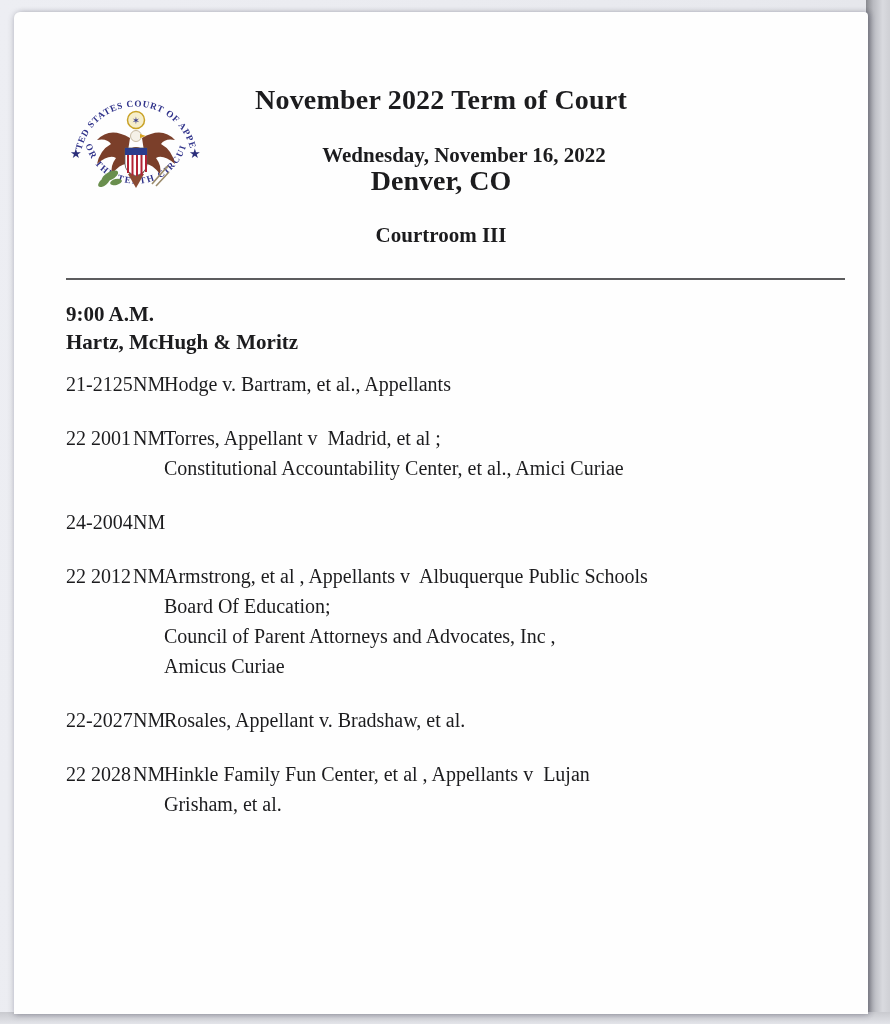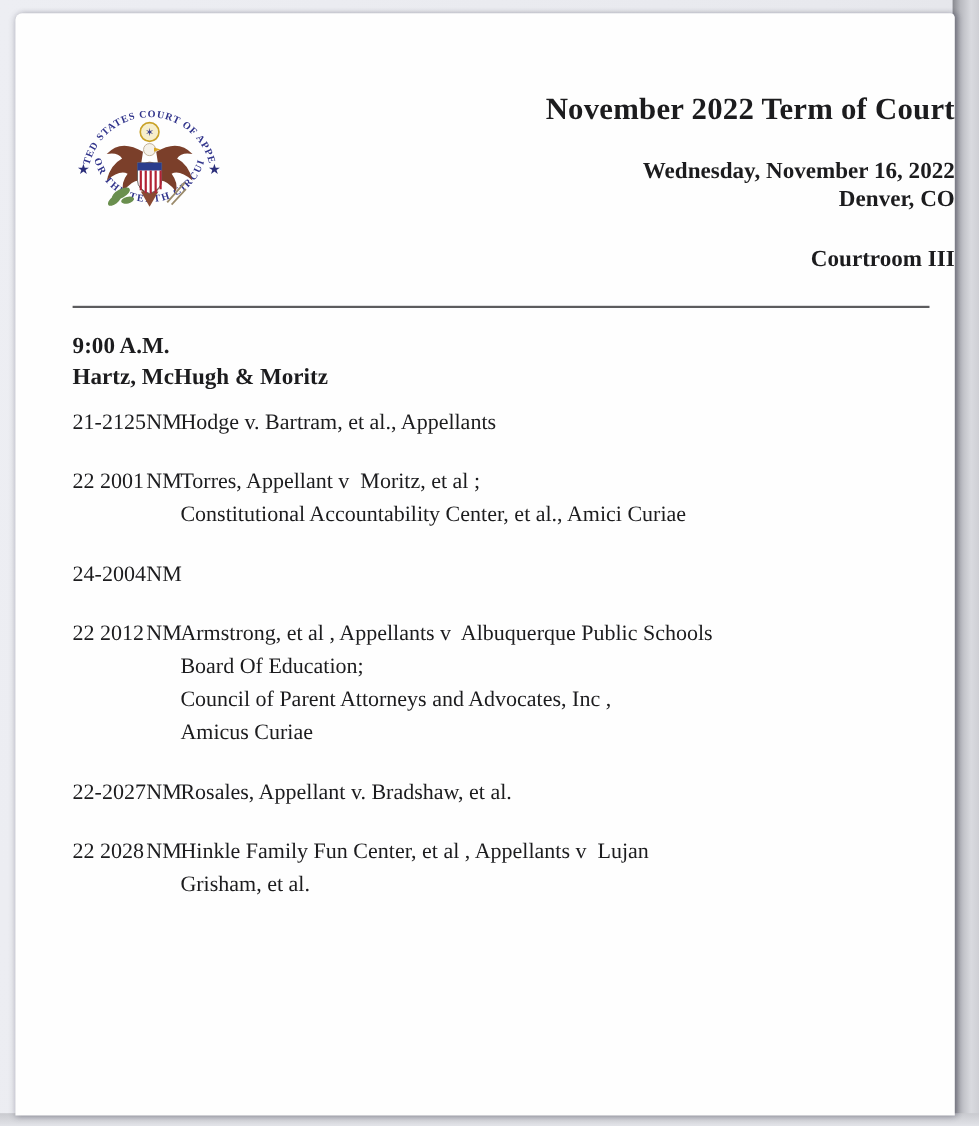--- a/index.html
+++ b/index.html
@@ -22,24 +22,24 @@
   }
   .page {
     position: absolute; left: 14px; top: 12px; width: 854px; height: 1002px;
     background: #fefefe;
     border-radius: 6px 4px 0 0;
     box-shadow: 0 1px 6px rgba(50,50,70,.30), 3px 0 5px rgba(50,50,70,.18);
   }
   .seal-wrap {
     position: absolute; left: 50px; top: 64px; width: 144px; height: 144px;
   }
-  .header-text { text-align: right; padding-top: 72px; }
+  .header-text { text-align: center; padding-top: 72px; }
   .doc-title   { font-size: 28px; font-weight: bold; line-height: 32px; letter-spacing: .2px; }
   .doc-date    { font-size: 21px; font-weight: bold; line-height: 25px; margin-top: 27px; padding-left: 46px; }
-  .doc-city    { font-size: 21px; font-weight: bold; line-height: 25px; }
+  .doc-city    { font-size: 28px; font-weight: bold; line-height: 25px; }
   .doc-courtroom { font-size: 21px; font-weight: bold; line-height: 25px; margin-top: 30px; }
   .rule {
     height: 0; border: none; border-top: 2px solid #5c5c5e;
     margin: 30px 23px 0 52px;
   }
   .session { margin: 20px 24px 0 52px; }
   .session-time, .session-panel { font-size: 21px; font-weight: bold; line-height: 28px; }
   .case-list { margin-top: 13px; }
   .case-row {
     display: grid;
@@ -136,21 +136,21 @@
     <div class="case-number">21-2125</div>
     <div class="case-state">NM</div>
     <div class="case-title">
             <div class="case-line">Hodge v. Bartram, et al., Appellants</div>
           </div>
   </div>
         <div class="case-row">
     <div class="case-number">22 2001</div>
     <div class="case-state">NM</div>
     <div class="case-title">
-            <div class="case-line">Torres, Appellant v  Moritz, et al ;</div>
+            <div class="case-line">Torres, Appellant v  Madrid, et al ;</div>
             <div class="case-line">Constitutional Accountability Center, et al., Amici Curiae</div>
           </div>
   </div>
         <div class="case-row">
     <div class="case-number">24-2004</div>
     <div class="case-state">NM</div>
   </div>
         <div class="case-row">
     <div class="case-number">22 2012</div>
     <div class="case-state">NM</div>

